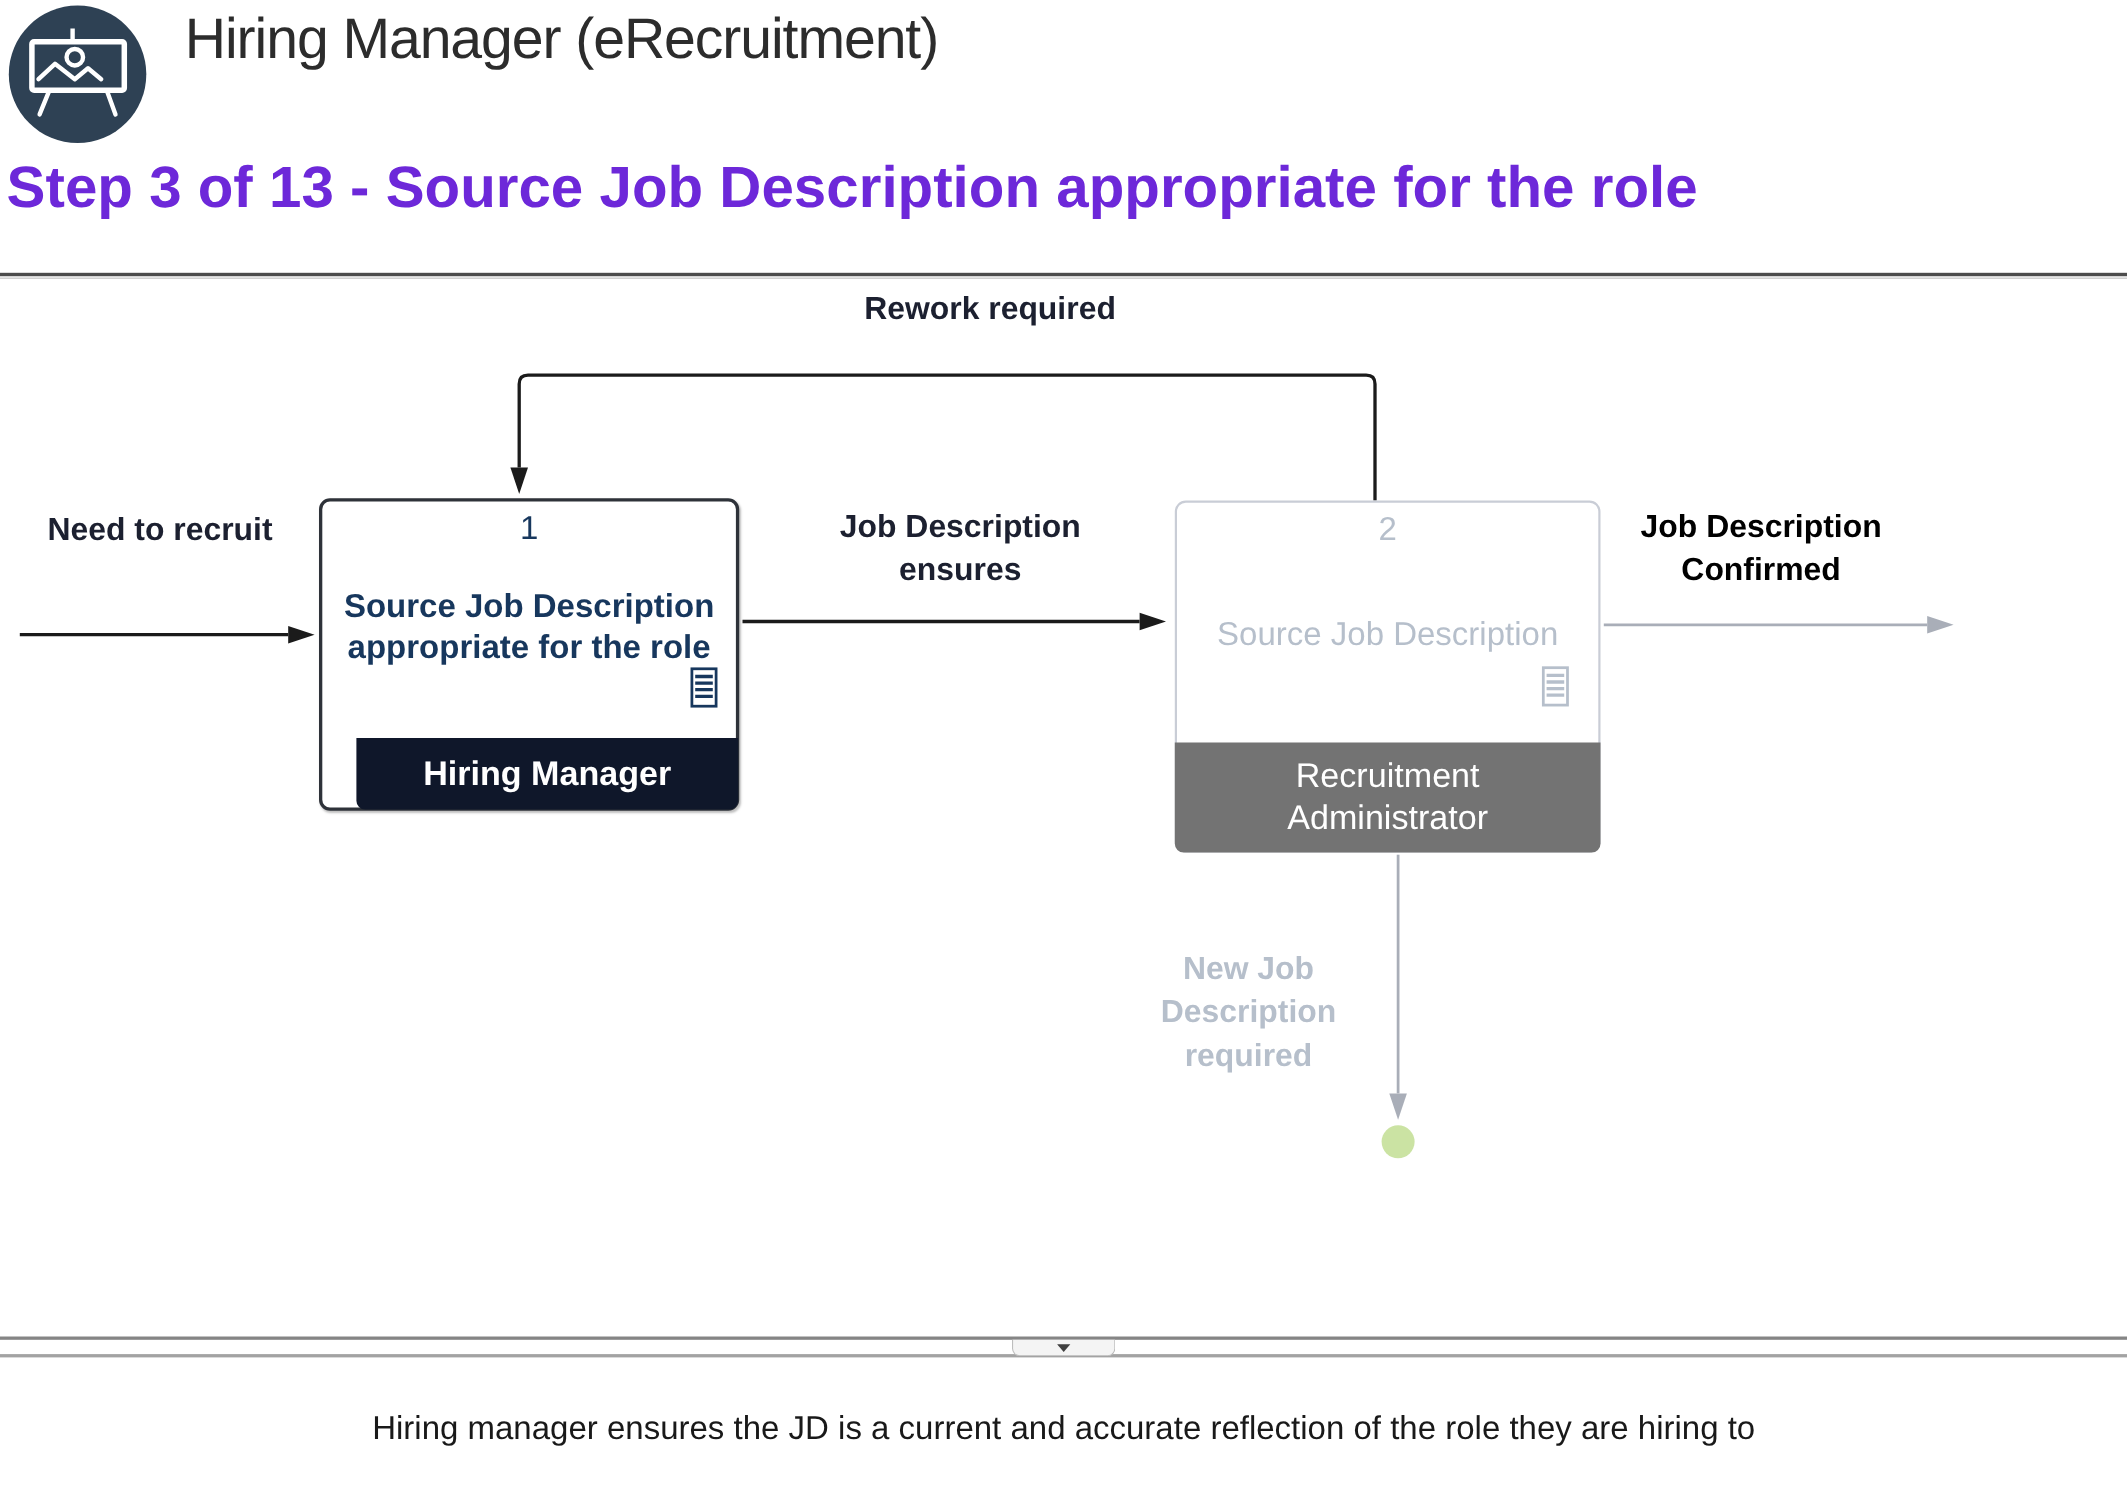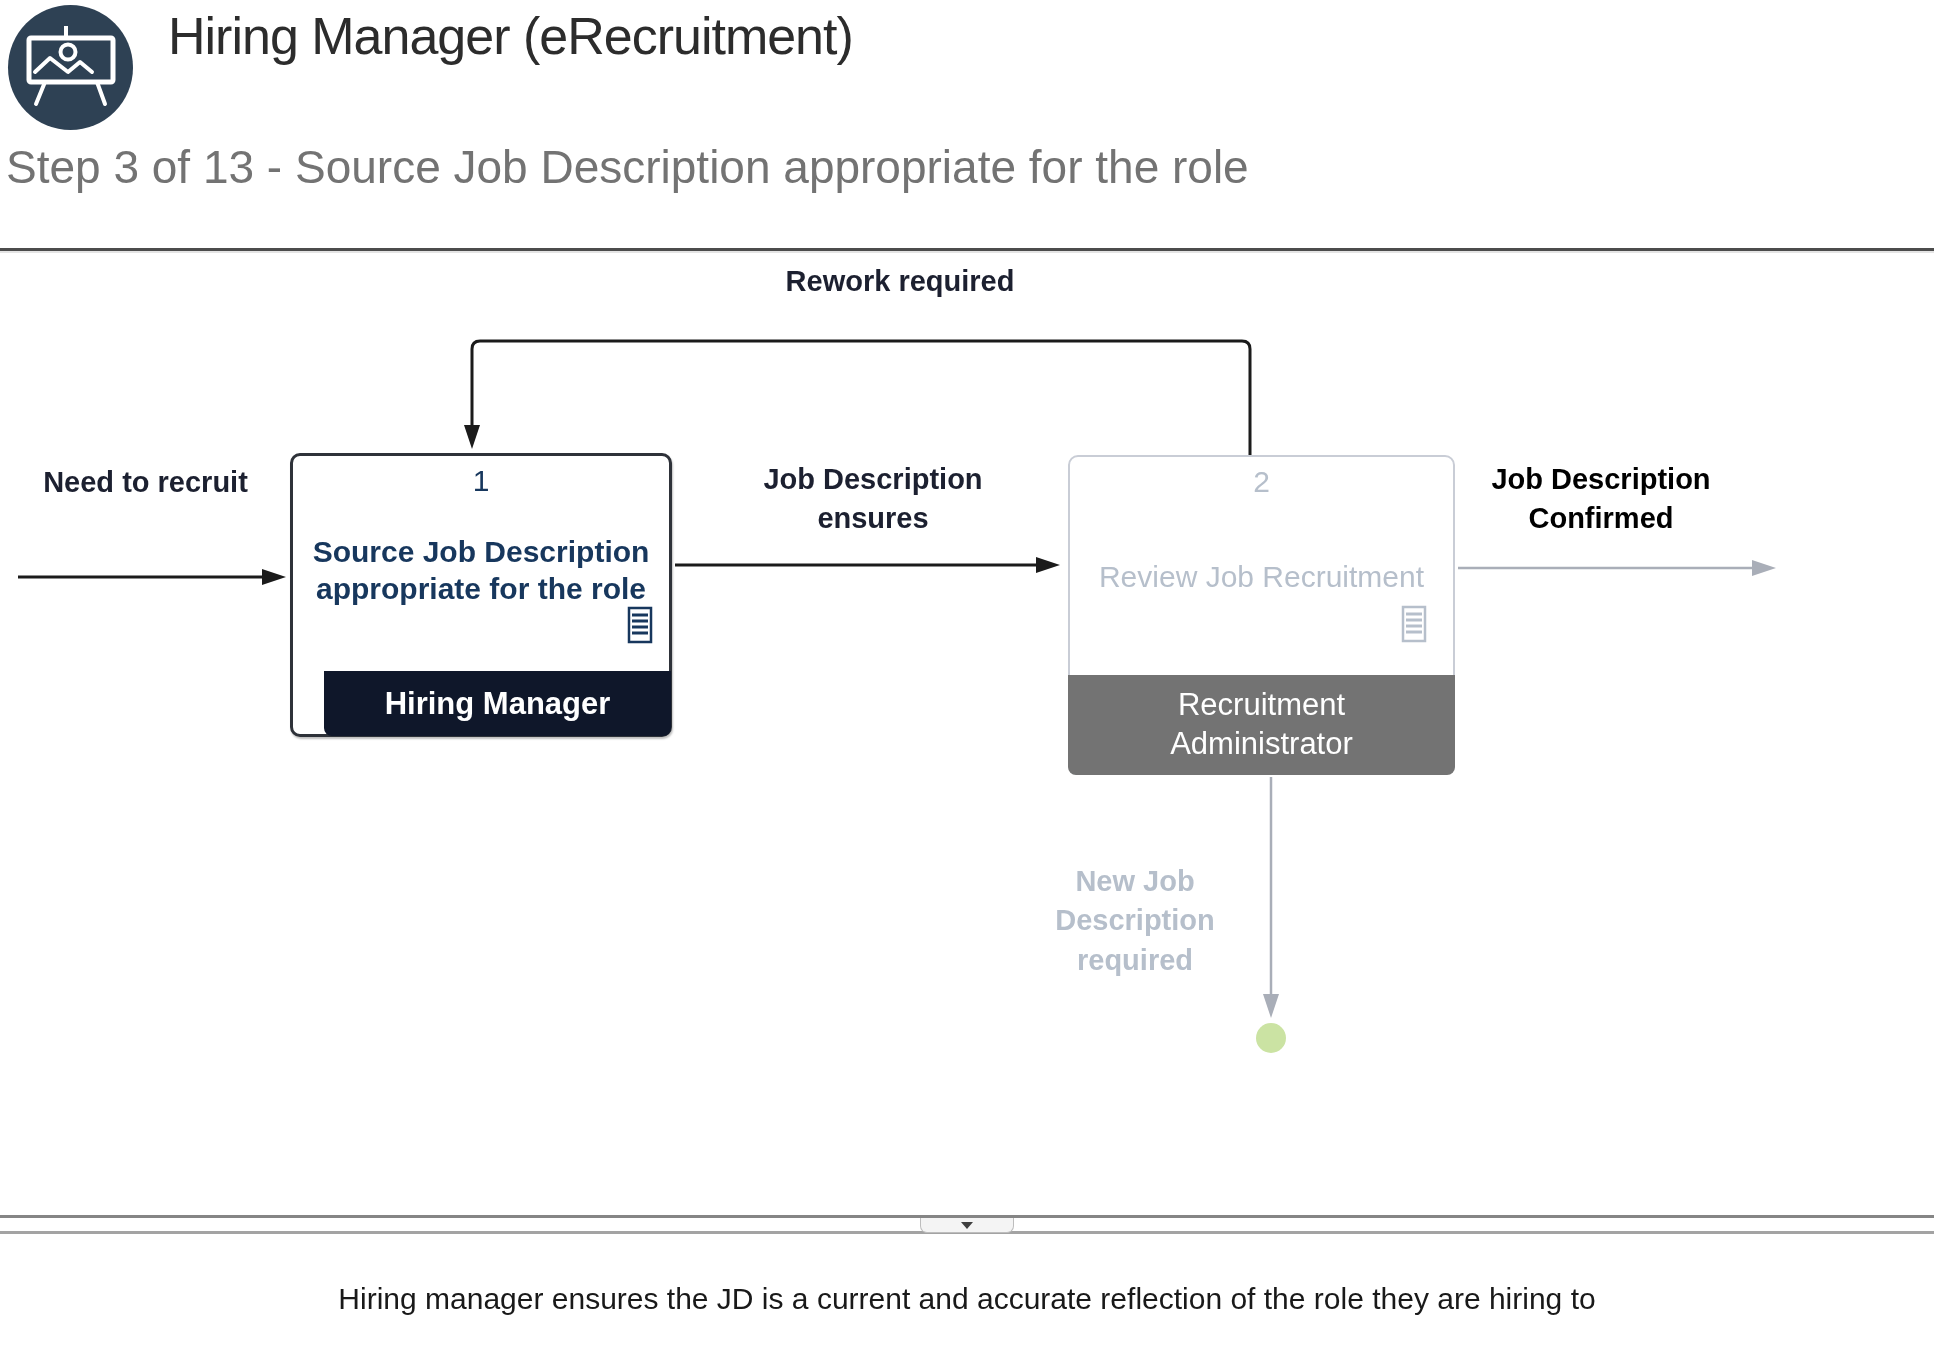--- a/index.html
+++ b/index.html
@@ -4,22 +4,22 @@
 <style>
   html,body{margin:0;padding:0;background:#fff;}
   .screen{position:relative;width:1934px;height:1360px;background:#ffffff;
           font-family:"Liberation Sans",sans-serif;overflow:hidden;}
 
   
   .app-icon{position:absolute;left:8px;top:5px;width:125px;height:125px;border-radius:50%;
             background:#2e4154;display:flex;align-items:center;justify-content:center;}
   .page-title{position:absolute;left:168px;top:6px;font-size:52px;font-weight:300;
               color:#2c2c2c;letter-spacing:-1px;white-space:nowrap;}
-  .subtitle{position:absolute;left:6px;top:140px;font-size:46px;font-weight:400;
-            color:#737373;white-space:nowrap;}
+  .subtitle{position:absolute;left:6px;top:140px;font-size:53px;font-weight:700;
+            color:#6d28d9;white-space:nowrap;}
   .top-divider{position:absolute;left:0;top:248px;width:100%;height:3px;background:#4c4c4c;
                border-bottom:2px solid #e4e4e4;}
 
   
   .connectors{position:absolute;left:0;top:0;pointer-events:none;}
   .flow-label{position:absolute;font-weight:bold;font-size:29px;line-height:1.36;
               text-align:center;color:#1c2030;}
   .rework-label{left:750px;top:262px;width:300px;}
   .start-label{left:28px;top:463px;width:235px;}
   .drafted-label{left:742px;top:460px;width:262px;}
@@ -114,21 +114,21 @@
           <line x1="5" y1="27" x2="21" y2="27"></line>
       </g>
     </svg>
     <div class="role-banner" style="background-color: #0f172a; margin-left: 33px;">
       <span>Hiring Manager</span>
     </div>
   </div>
 
   <div class="step step-2">
     <div class="step-number" style="color: rgb(182, 191, 203);">2</div>
-    <div class="step-title" style="color: rgb(182, 191, 203);">Review Job Recruitment</div>
+    <div class="step-title" style="color: rgb(182, 191, 203);">Source Job Description</div>
     <svg class="doc-icon" width="26" height="38" viewBox="0 0 26 38">
       <rect x="2" y="2" width="22" height="34" fill="#ffffff" stroke-width="2.5" stroke="#b6bfcb"></rect>
       <g stroke-width="3" stroke="#b6bfcb">
         <line x1="5" y1="9" x2="21" y2="9"></line>
           <line x1="5" y1="15" x2="21" y2="15"></line>
         <line x1="5" y1="21" x2="21" y2="21"></line>
           <line x1="5" y1="27" x2="21" y2="27"></line>
       </g>
     </svg>
     <div class="role-banner" style="background-color: #737373;">

